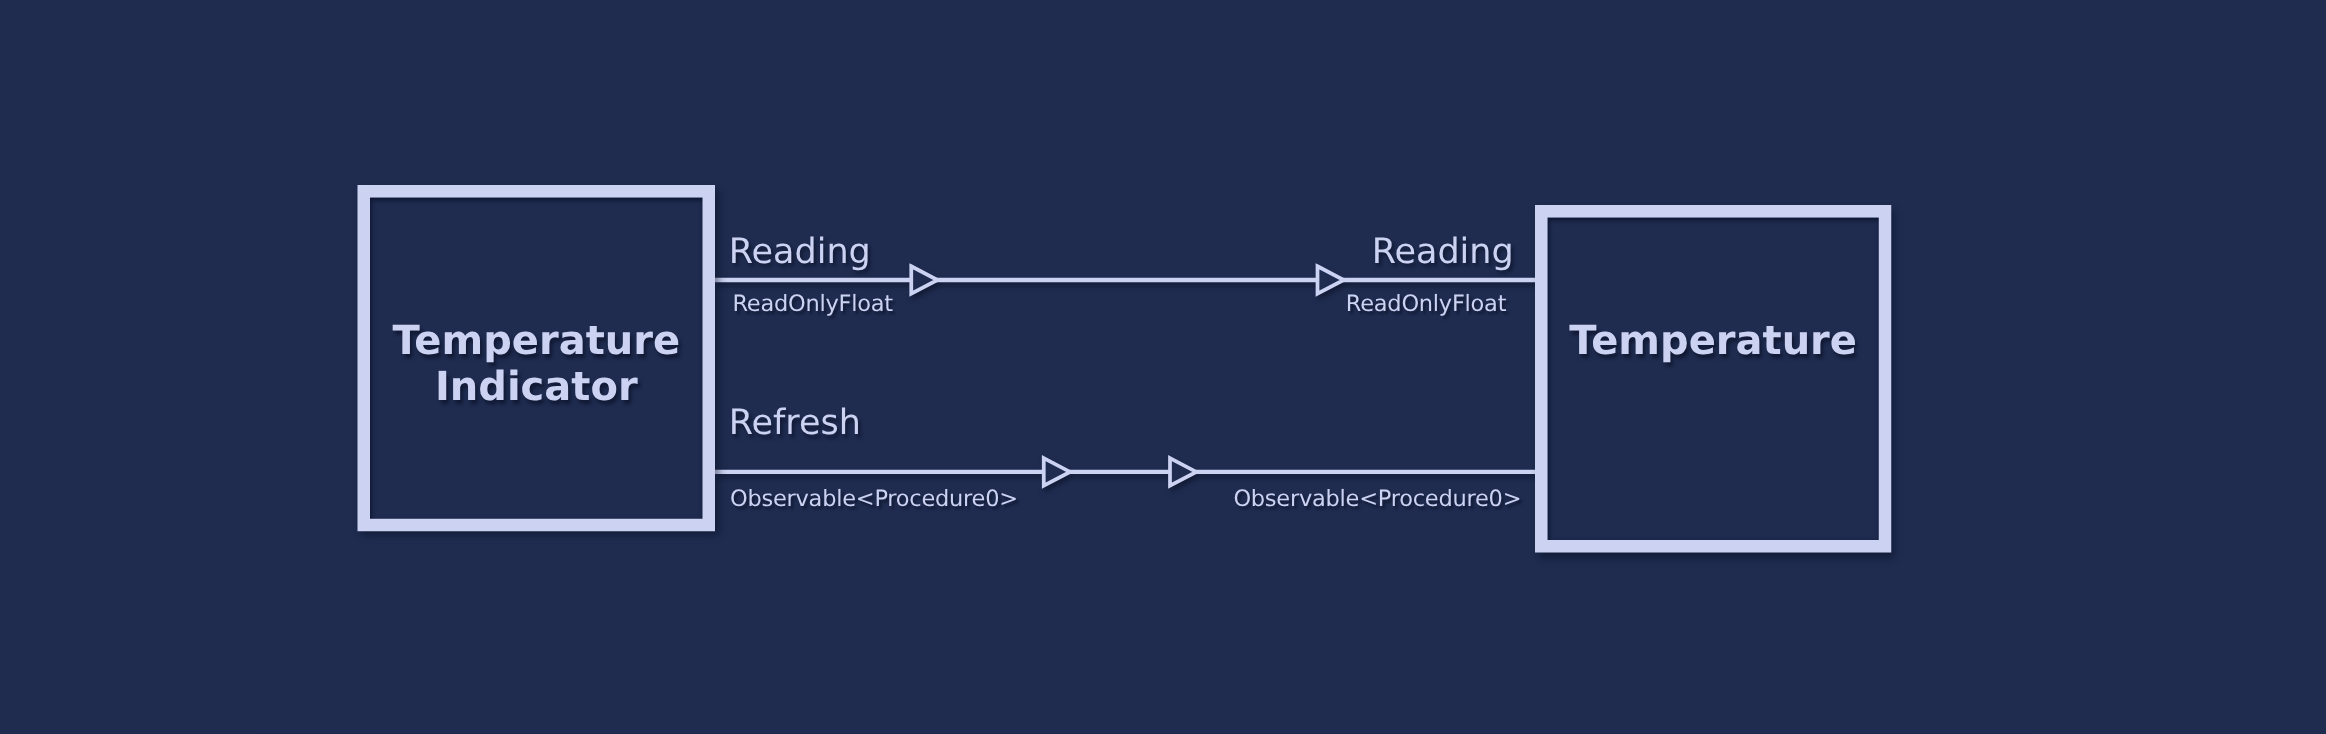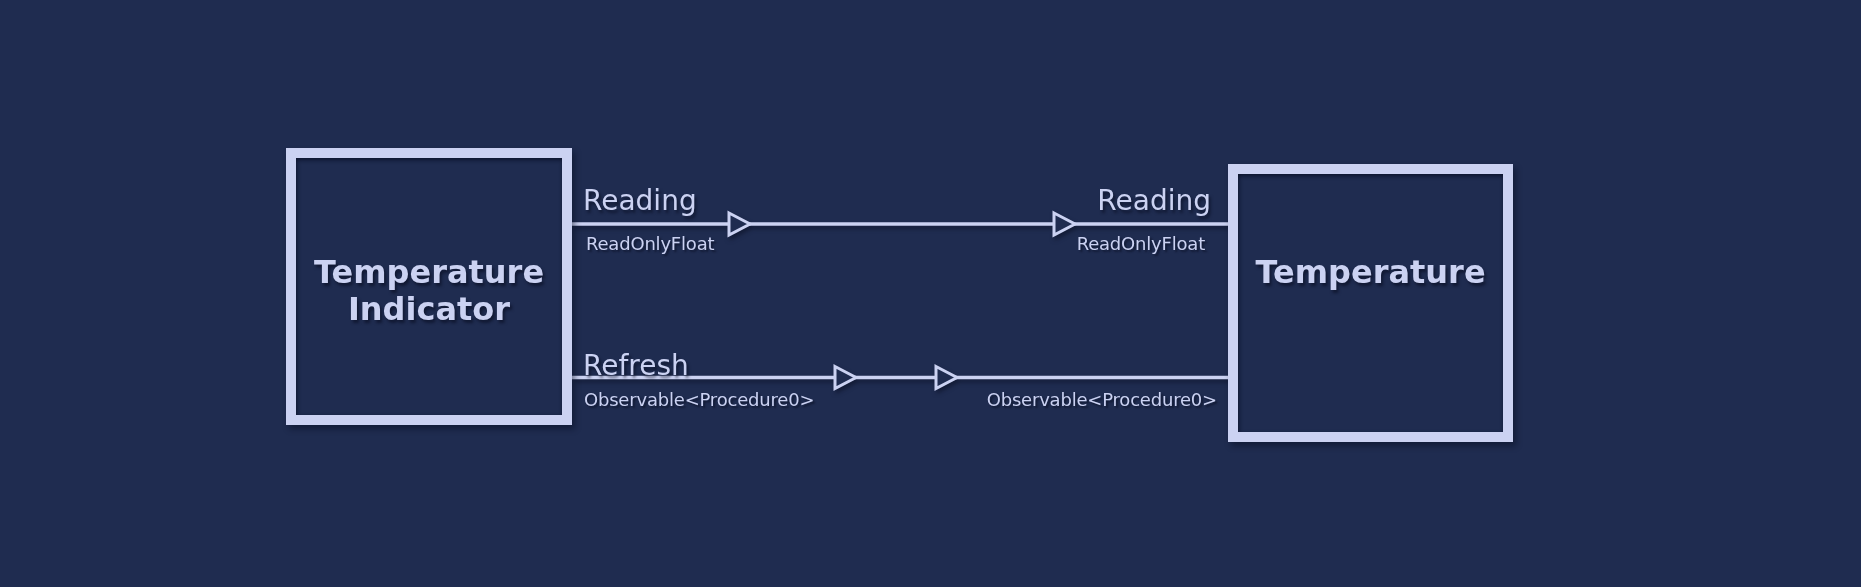--- a/index.html
+++ b/index.html
@@ -100,18 +100,18 @@
       <div>Temperature</div>
     </div>
   </div>
 
   <div class="port-name" style="left:583px; top:183px;">Reading</div>
   <div class="port-type" style="left:586px; top:233px;">ReadOnlyFloat</div>
 
   <div class="port-name align-right" style="right:650px; top:183px;">Reading</div>
   <div class="port-type align-right" style="right:656px; top:233px;">ReadOnlyFloat</div>
 
-  <div class="port-name" style="left:583px; top:348px;">Refresh</div>
+  <div class="port-name" style="left:583px; top:320px;">Refresh</div>
   <div class="port-type" style="left:584px; top:389px;">Observable&lt;Procedure0&gt;</div>
 
   <div class="port-type align-right" style="right:644px; top:389px;">Observable&lt;Procedure0&gt;</div>
 
 </div>
 
 </body></html>

